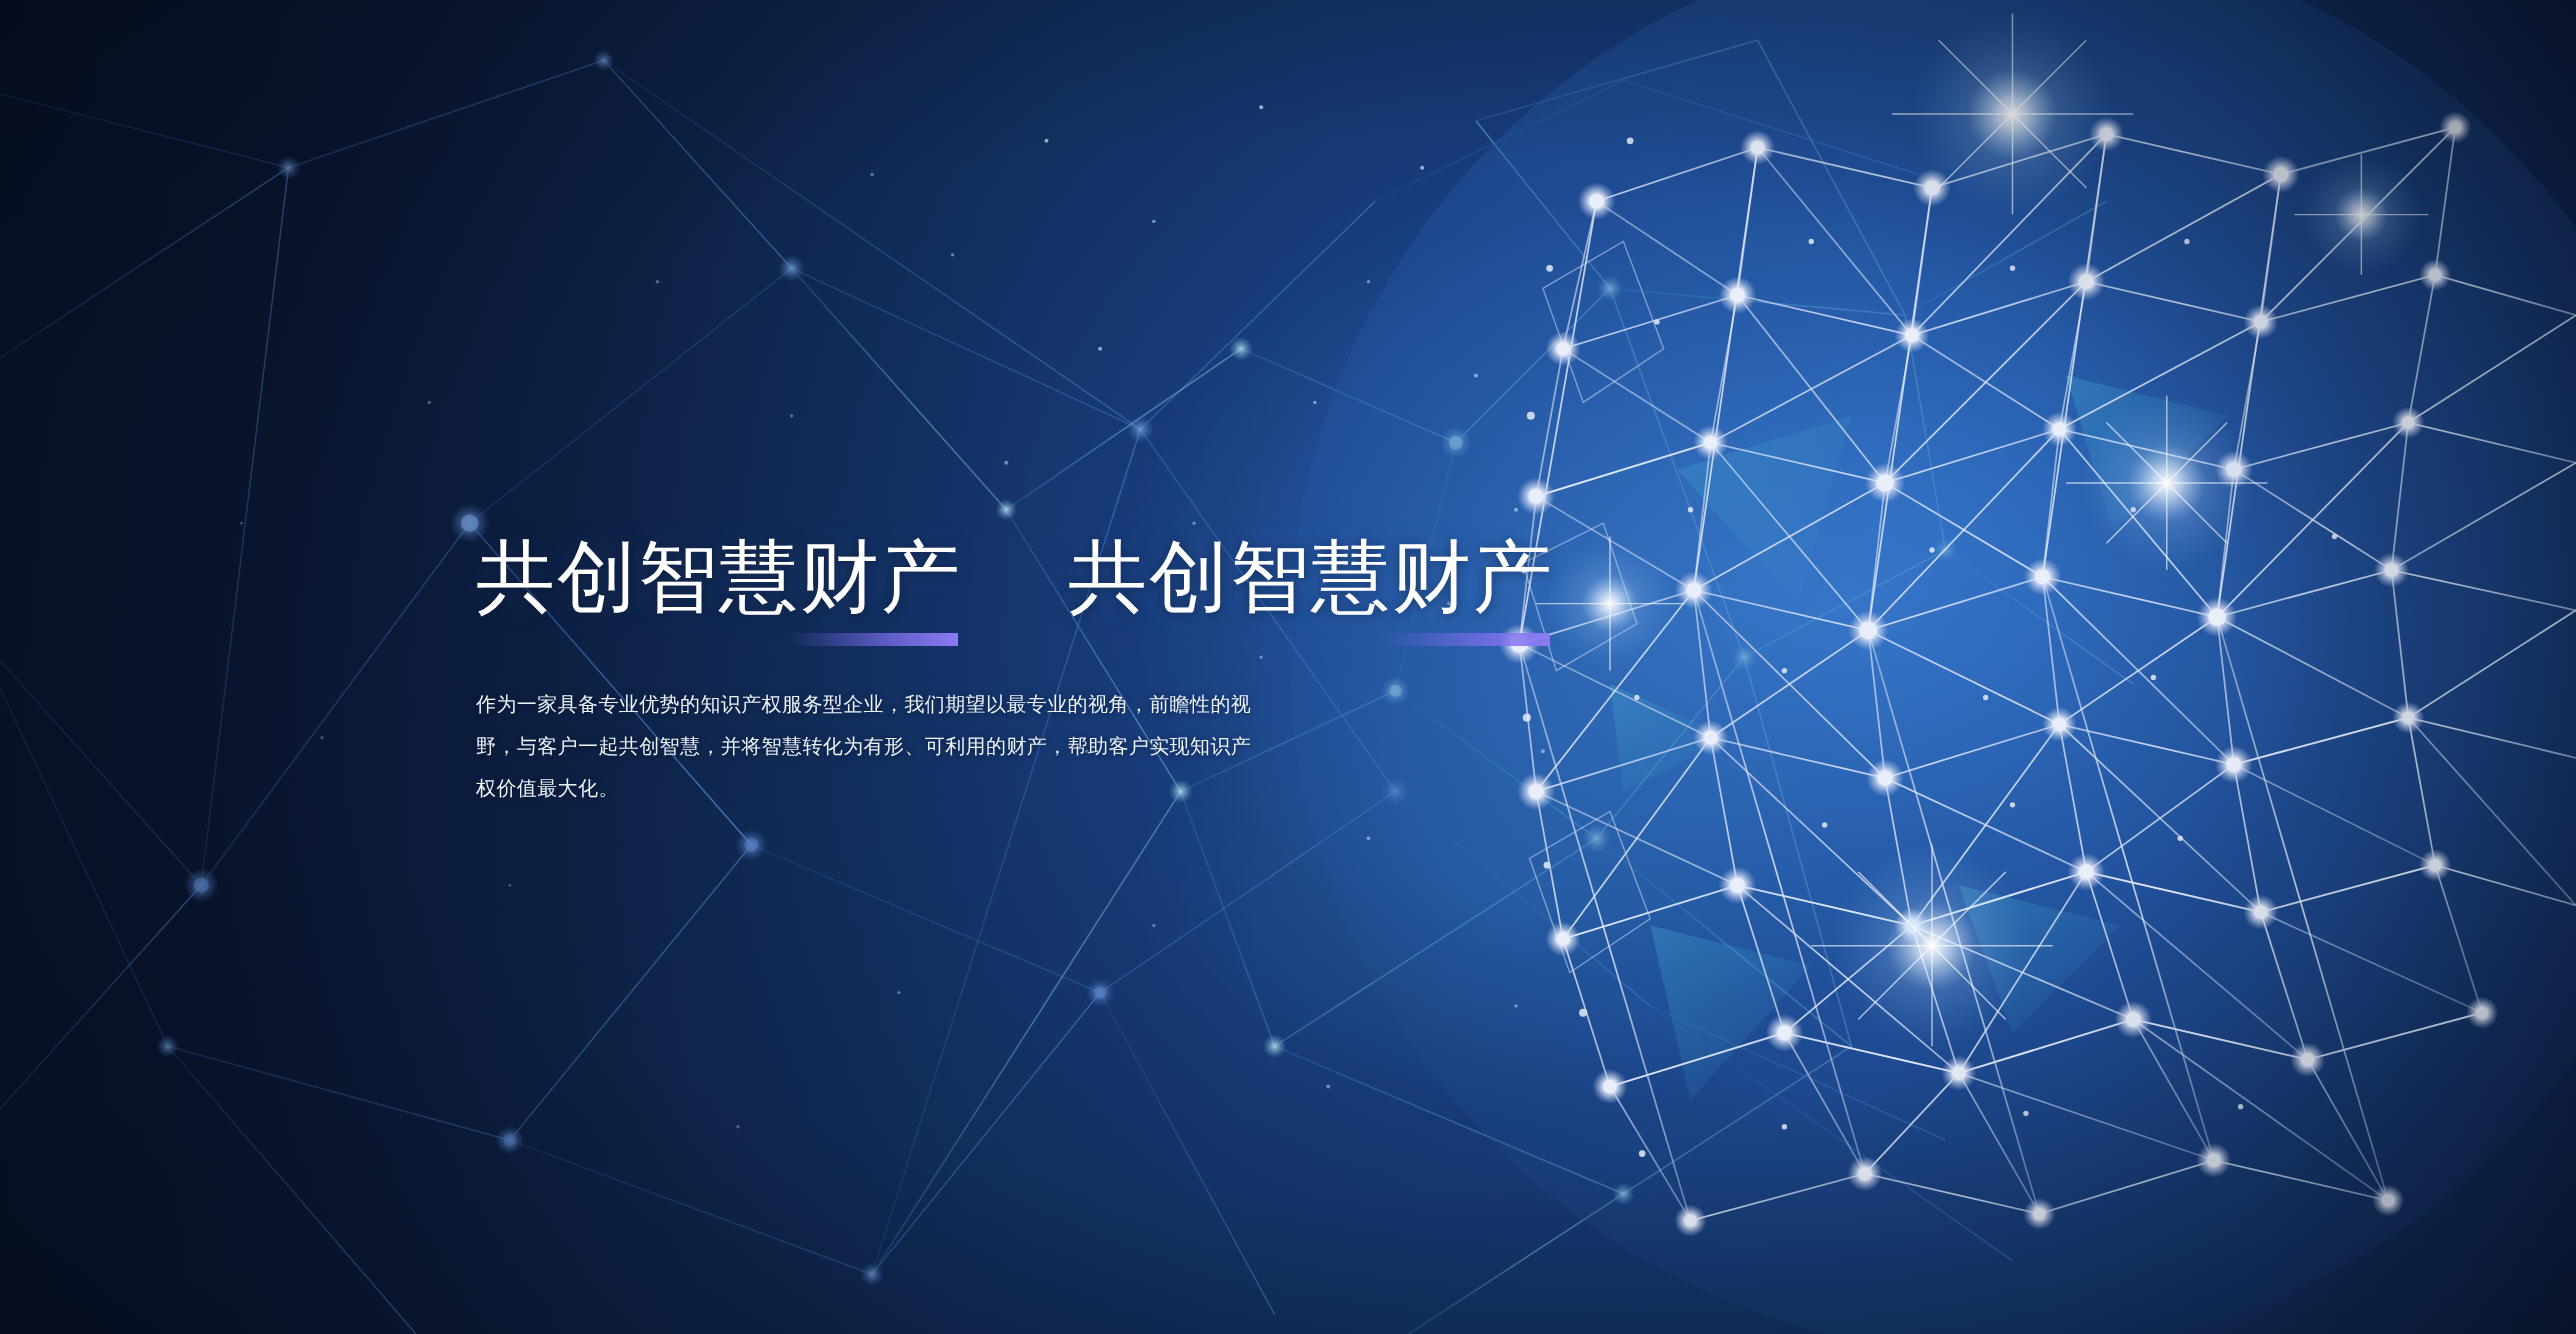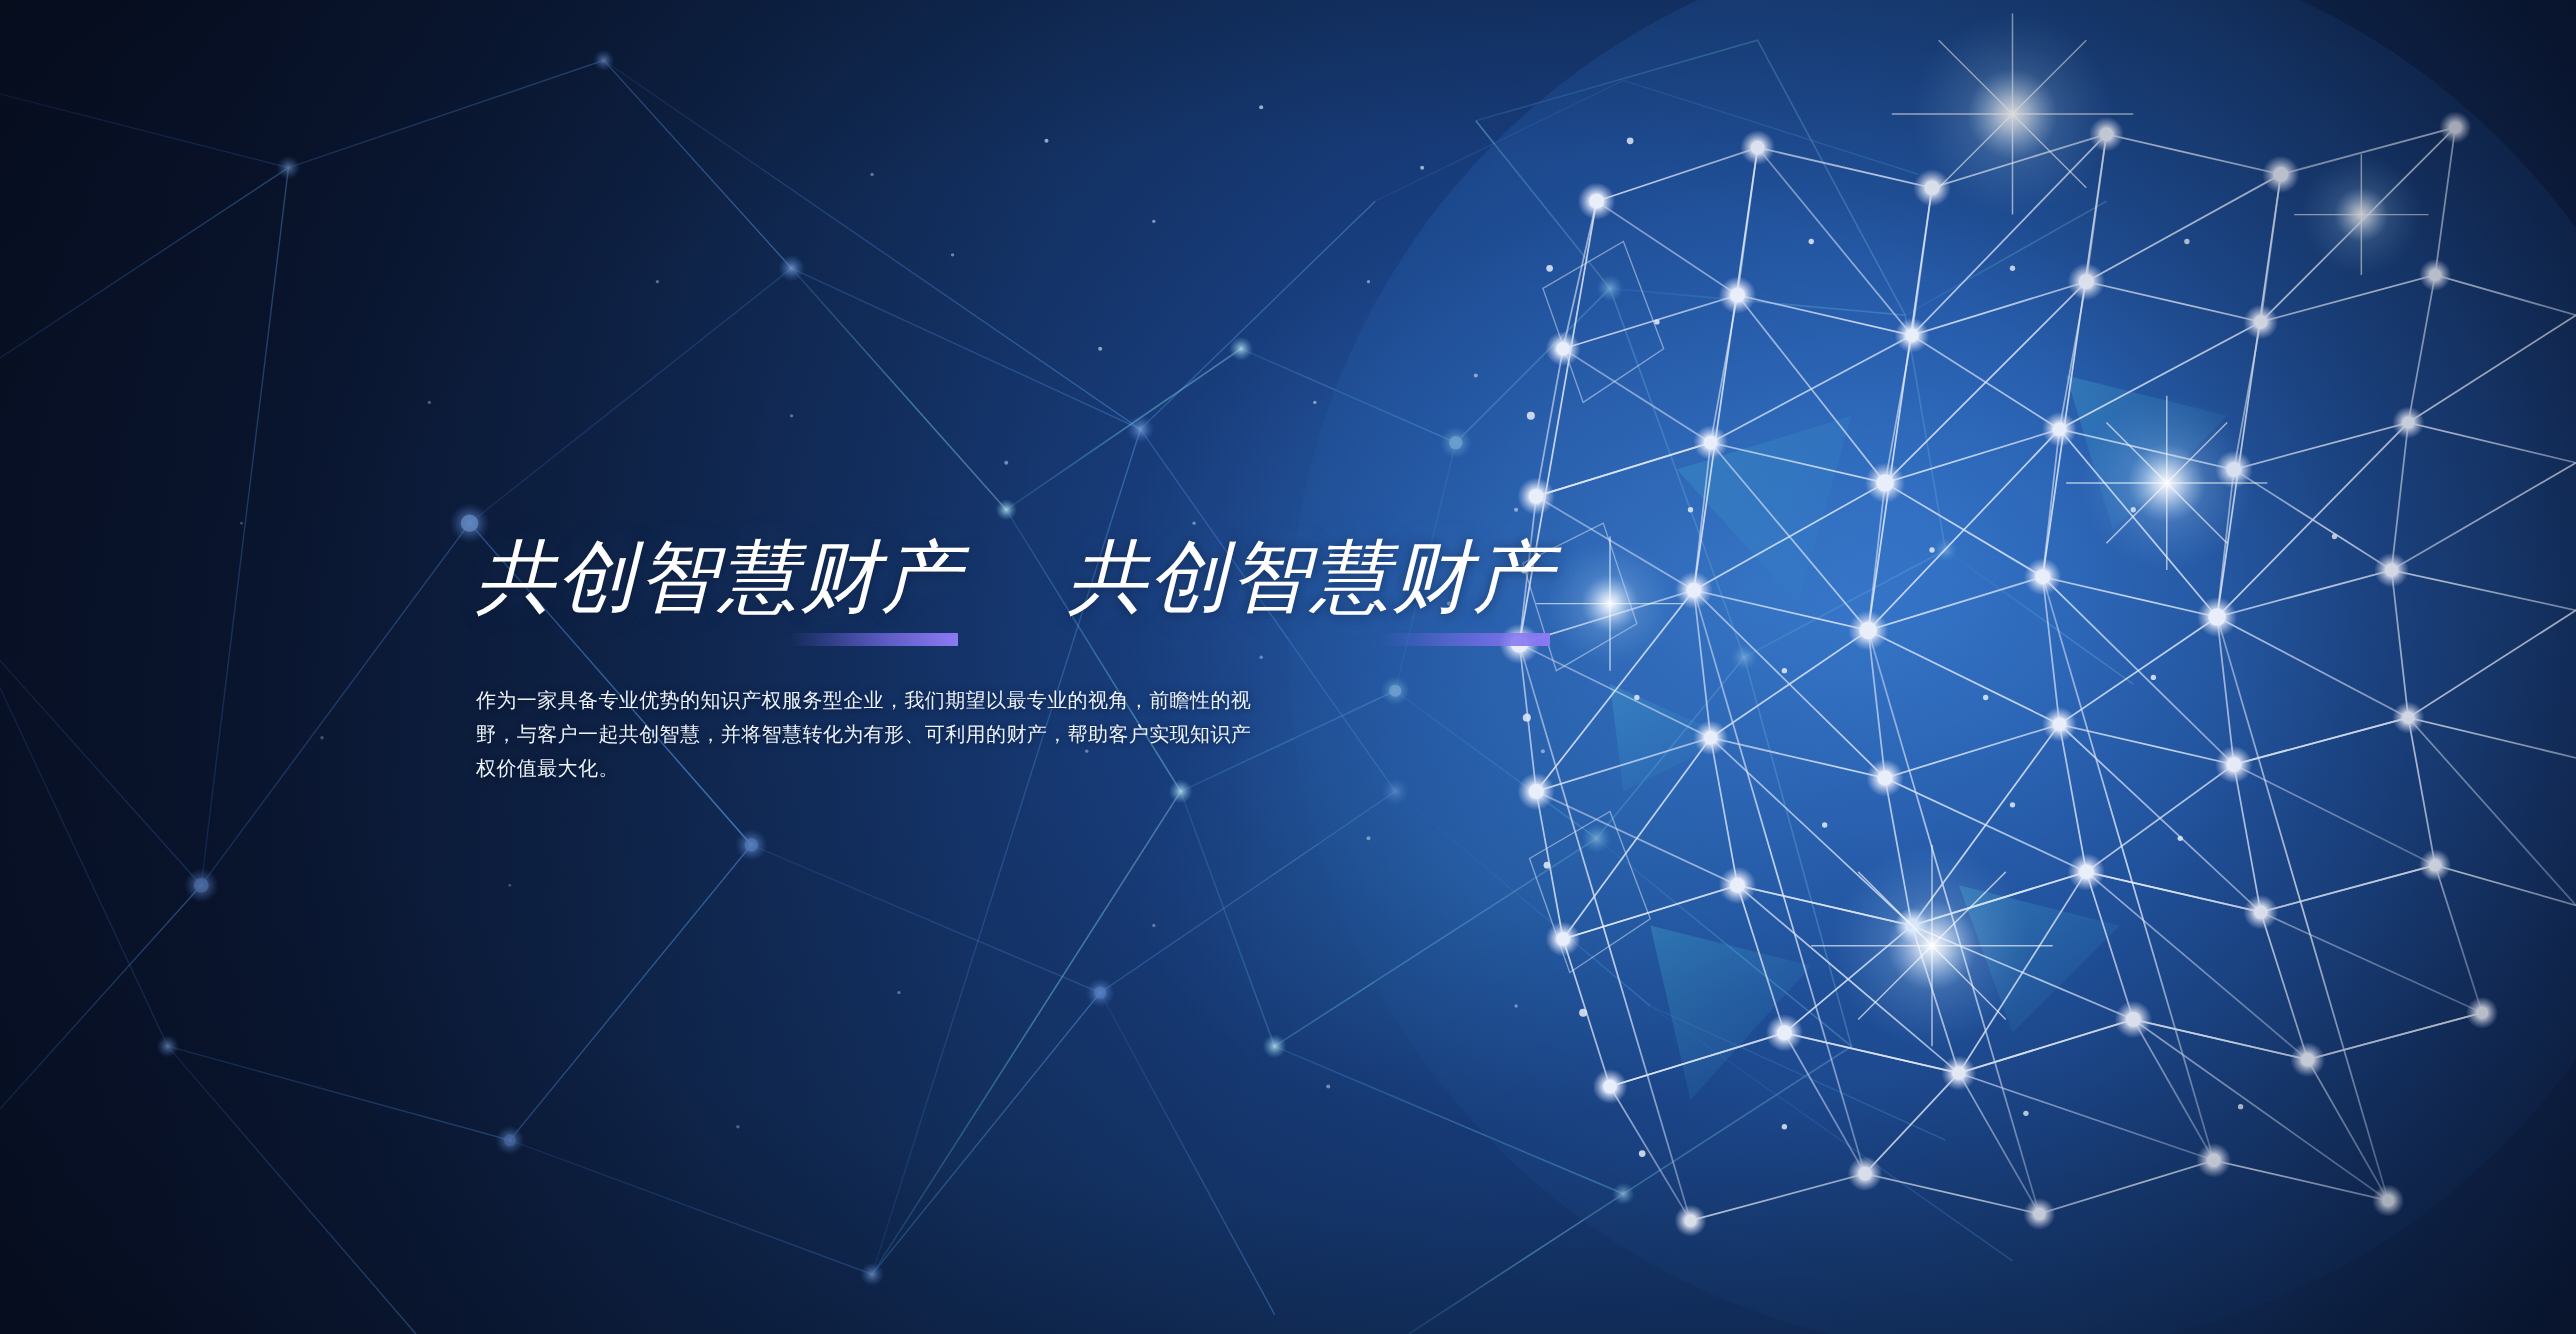--- a/index.html
+++ b/index.html
@@ -67,37 +67,37 @@
   .headline{
     position:relative;
     white-space:nowrap;
     color:#ffffff;
     font-size:79px;
     line-height:1.0;
     letter-spacing:2px;
     font-weight:400;
     text-shadow:0 1.3px 12px rgba(4,16,42,.55), 0 0 32px rgba(110,170,255,.16);
   }
-  .headline .part{position:relative; display:inline-block;font-style:italic;}
+  .headline .part{position:relative; display:inline-block;}
   .headline .gap{display:inline-block; width:58px;}
   .accent{
     position:absolute;
     left:auto;
     right:4px;
     bottom:-29.5px;
     width:168px;
     height:12.7px;
     background:linear-gradient(90deg, rgba(125,110,235,0) 0%, rgba(118,104,232,.28) 22%, rgba(124,110,236,.72) 58%, #8b7bf3 100%);
     border-radius:0.7px;
   }
   .bodytext{
     margin-top:67px;
     color:#edf3fb;
     font-size:20px;
-    line-height:34px;
+    line-height:42px;
     letter-spacing:0.4px;
     width:788px;
     text-shadow:0 0.7px 6px rgba(4,14,36,.65);
   }
 </style>
 </head>
 <body>
 
 <div id="banner">
 

